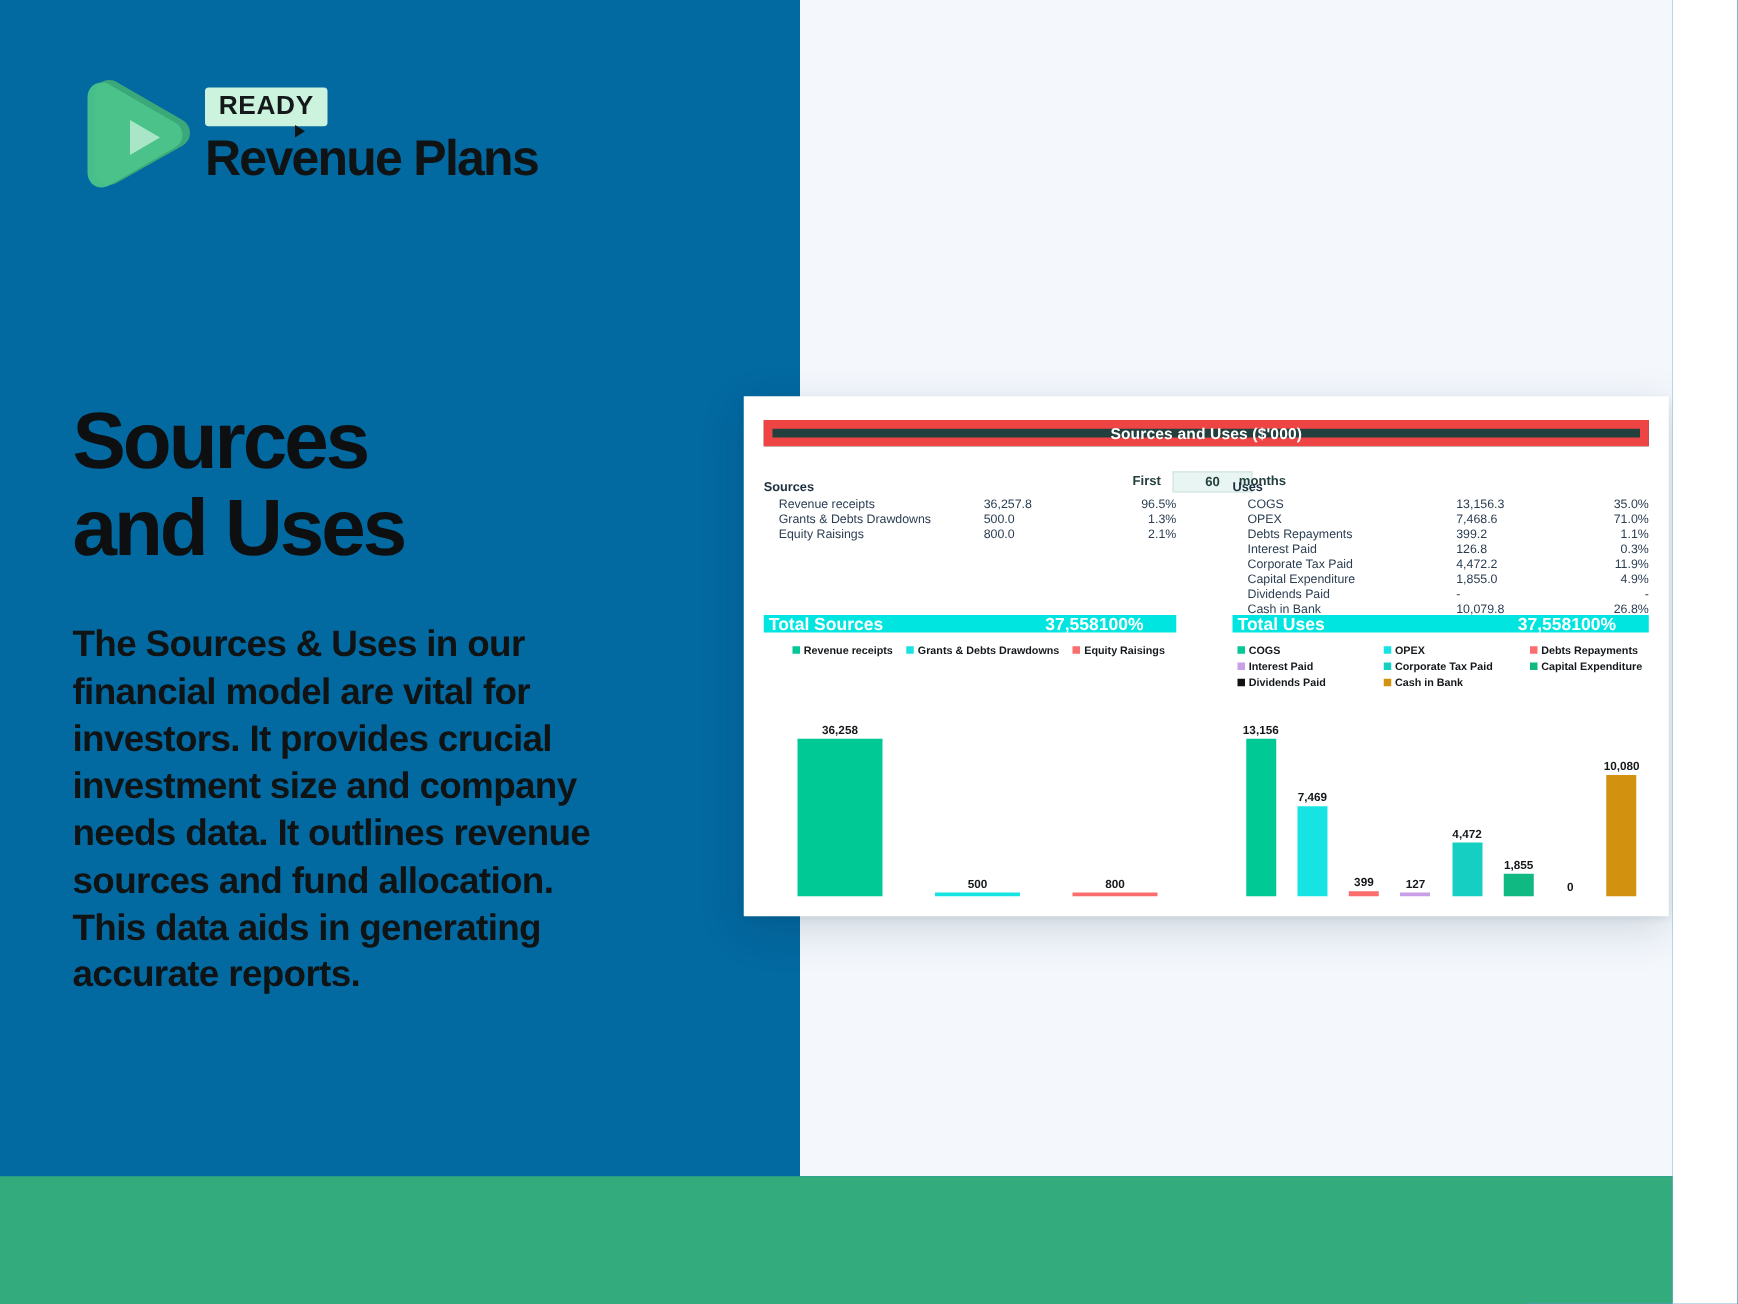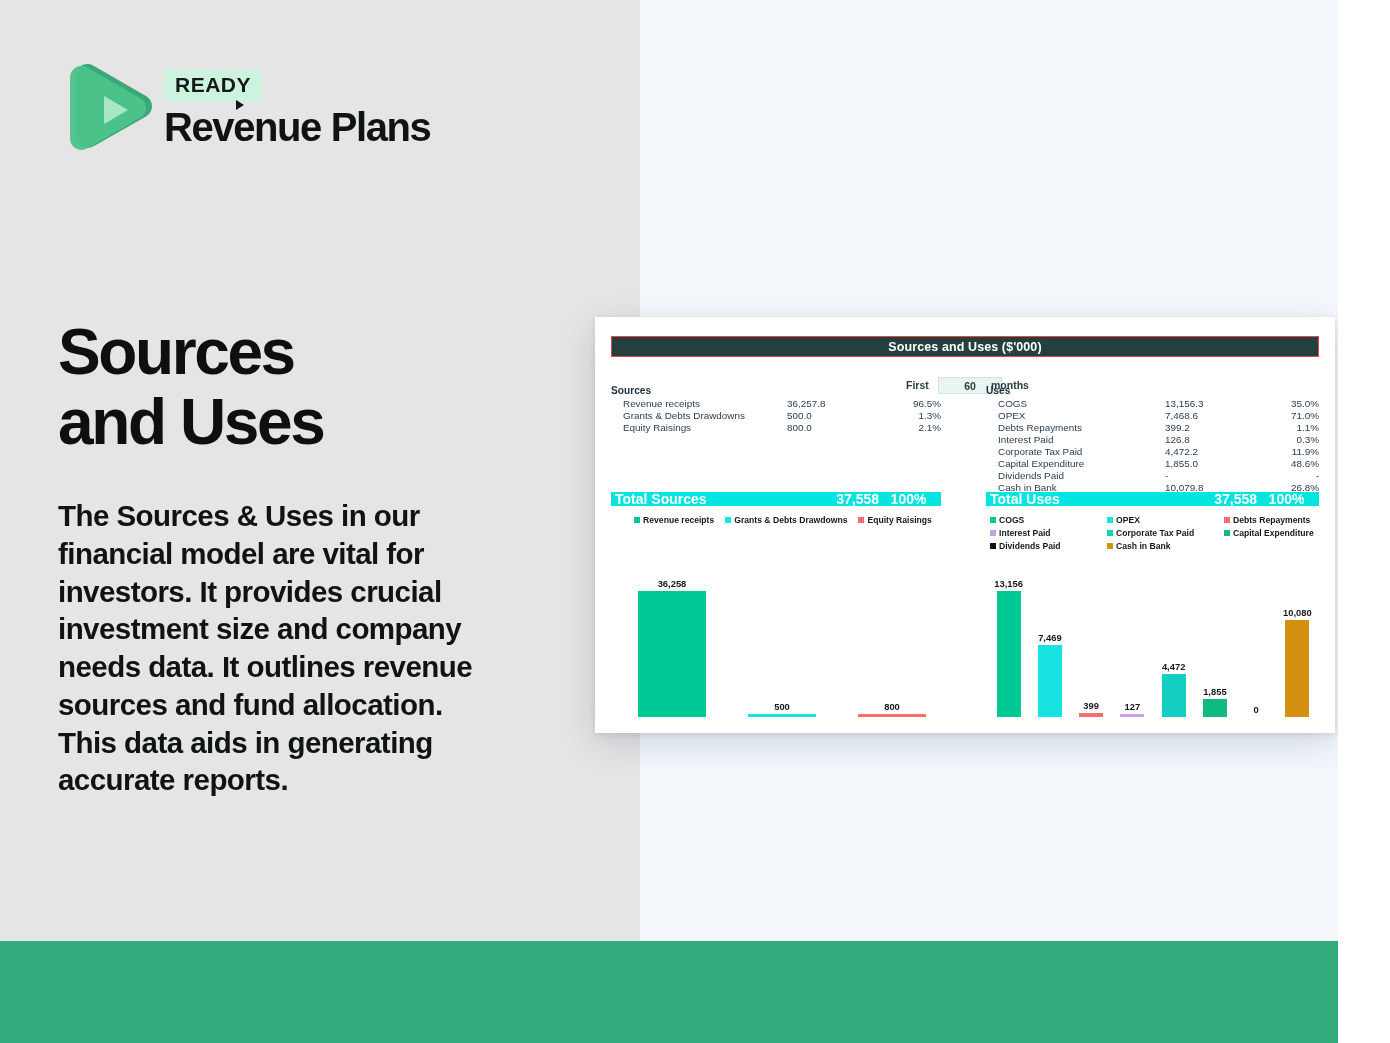--- a/index.html
+++ b/index.html
@@ -4,21 +4,21 @@
 <style>
   * { box-sizing: border-box; margin: 0; padding: 0; }
   html, body {
     width: 1390px; height: 1043px;
     font-family: "Liberation Sans", sans-serif;
     overflow: hidden;
   }
   #page {
     position: relative;
     width: 1338px; height: 1043px;
-    background: #e5e5e5;
+    background: #0369a1;
     overflow: hidden;
     text-decoration: underline;
   }
   
   .bg-right {
     position: absolute; left: 640px; top: 0;
     width: 750px; height: 941px;
     background: #f4f8fd;
   }
   .bg-bottom-bar {
@@ -89,21 +89,21 @@
     width: 740px; height: 416px;
     background: #ffffff;
     box-shadow: 0 10px 34px rgba(20,40,60,0.16), 0 2px 6px rgba(20,40,60,0.10);
   }
   .card-inner { position: absolute; inset: 0; padding: 0; }
 
   .sheet-title-bar {
     position: absolute; left: 16px; top: 19px;
     width: 708px; height: 21px;
     background: #24403e;
-    border: 1px solid #ef4444;
+    border: 7px solid #ef4444;
     color: #ffffff;
     font-size: 12.5px; font-weight: 700;
     display: flex; align-items: center; justify-content: center;
     letter-spacing: 0.1px;
   }
 
   .first-row {
     position: absolute; left: 0; top: 62px;
     width: 100%; height: 18px;
   }
@@ -146,21 +146,21 @@
     position: absolute; height: 14px; line-height: 14px;
     background: #00e5e0;
     color: #ffffff;
     font-size: 14px; font-weight: 700;
     display: flex; align-items: center;
   }
   .total-left  { left: 16px;  top: 175px; width: 330px; }
   .total-right { left: 391px; top: 175px; width: 333px; }
   .total-row .lbl { flex: 1 1 auto; padding-left: 4px; }
   .total-row .val { width: 92px; text-align: right; }
-  .total-row .pct { width: 62px; text-align: center; padding-right: 3px; }
+  .total-row .pct { width: 62px; text-align: left; padding-right: 3px; }
 
   
   .legend { position: absolute; font-size: 8.6px; font-weight: 700; color: #14181a; }
   .legend-left { left: 18px; top: 198px; width: 340px;
                  display: flex; gap: 11px; justify-content: center; }
   .legend-right { left: 391px; top: 198px; width: 333px;
                   display: grid; grid-template-columns: 117px 117px 99px;
                   row-gap: 3px; padding-left: 4px; }
   .lg-item { display: flex; align-items: center; gap: 3px; white-space: nowrap; }
   .lg-sw { width: 6px; height: 6px; flex: 0 0 auto; }
@@ -272,21 +272,21 @@
           <span class="pct">0.3%</span>
         </div>
         <div class="sheet-row">
           <span class="lbl">Corporate Tax Paid</span>
           <span class="val">4,472.2</span>
           <span class="pct">11.9%</span>
         </div>
         <div class="sheet-row">
           <span class="lbl">Capital Expenditure</span>
           <span class="val">1,855.0</span>
-          <span class="pct">48.6%</span>
+          <span class="pct">4.9%</span>
         </div>
         <div class="sheet-row">
           <span class="lbl">Dividends Paid</span>
           <span class="val">-</span>
           <span class="pct">-</span>
         </div>
         <div class="sheet-row">
           <span class="lbl">Cash in Bank</span>
           <span class="val">10,079.8</span>
           <span class="pct">26.8%</span>

